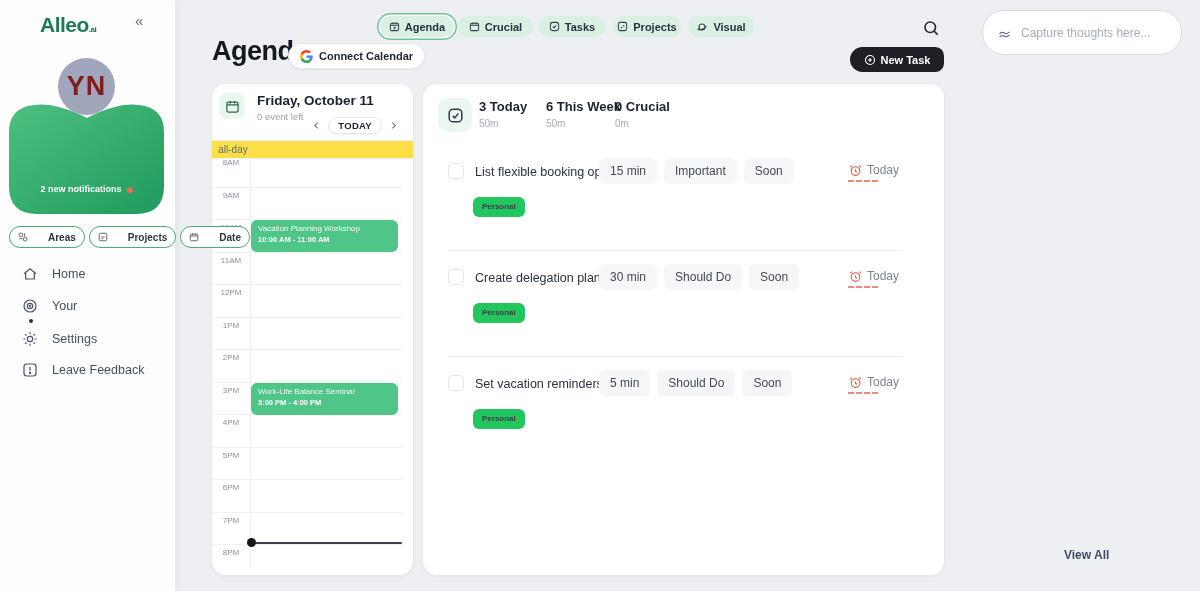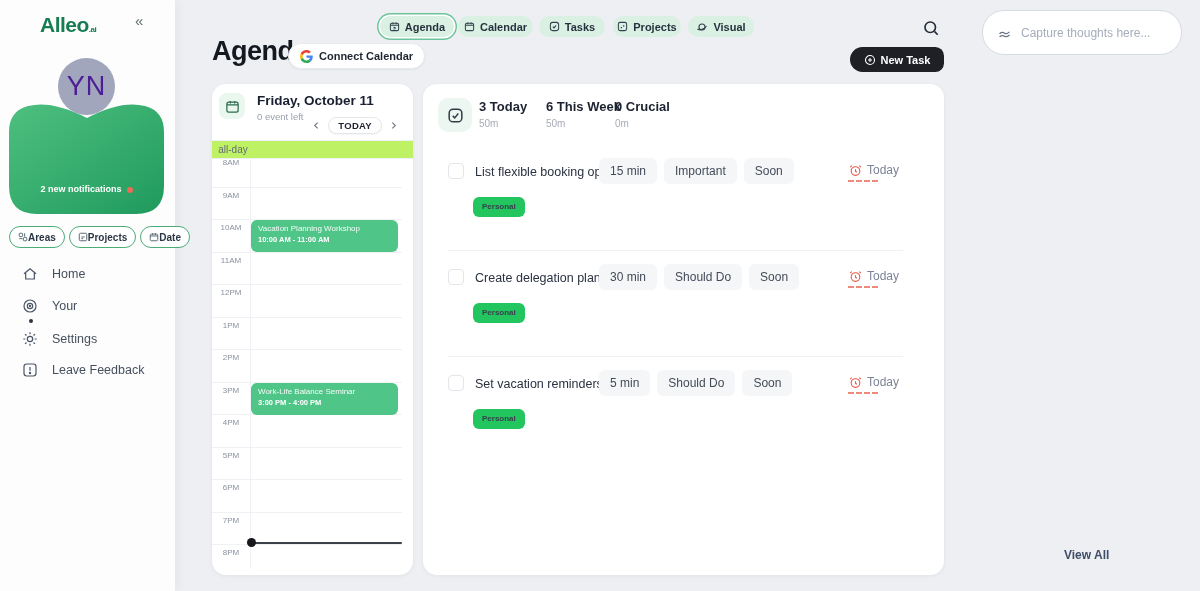--- a/index.html
+++ b/index.html
@@ -6,28 +6,28 @@
   html,body { width:1200px; height:591px; }
   body { font-family:"Liberation Sans", sans-serif; background:#edeff3; overflow:hidden; }
   .screen { position:relative; width:1200px; height:591px; background:#edeff3; }
   svg { display:block; }
 
   
   .sidebar { position:absolute; left:0; top:0; width:175px; height:591px; background:#fdfdfe; box-shadow:2px 0 10px rgba(30,40,60,.05); z-index:5; }
   .logo { position:absolute; left:40px; top:13px; font-size:21px; font-weight:800; color:#177b53; letter-spacing:-0.5px; }
   .logo-sub { font-size:8px; font-weight:700; vertical-align:baseline; }
   .collapse { position:absolute; left:135px; top:12px; font-size:15px; color:#5f6e68; cursor:pointer; }
-  .avatar { position:absolute; left:58px; top:58px; width:57px; height:57px; border-radius:50%; background:#a2a6bd; color:#4c1d95; font-size:27px; font-weight:400; display:flex; align-items:center; justify-content:center; z-index:3; letter-spacing:1px; }
+  .avatar { position:absolute; left:58px; top:58px; width:57px; height:57px; border-radius:50%; background:#a2a6bd; color:#7f1d1d; font-size:27px; font-weight:700; display:flex; align-items:center; justify-content:center; z-index:3; letter-spacing:1px; }
   .profile-card { position:absolute; left:9px; top:87px; width:155px; height:127px; z-index:2; }
   .profile-card svg.cardbg { position:absolute; left:0; top:0; }
   .profile-name { position:absolute; left:0; top:38px; width:155px; text-align:center; color:#fff; font-size:17px; font-weight:700; }
   .profile-notif { position:absolute; left:0; top:97px; width:155px; text-align:center; color:#fff; font-size:9px; font-weight:600; }
   .notif-dot { display:inline-block; width:6px; height:6px; border-radius:50%; background:#ef6a57; margin-left:5px; vertical-align:middle; }
   .filters { position:absolute; left:9px; top:226px; display:flex; gap:4px; }
-  .filter-pill { height:22px; border:1px solid #4aad78; border-radius:12px; background:#fff; display:flex; align-items:center; gap:0; padding:0 8px; font-size:10px; font-weight:600; color:#2b3645; cursor:pointer; }
+  .filter-pill { height:22px; border:1px solid #4aad78; border-radius:12px; background:#fff; display:flex; align-items:center; gap:20px; padding:0 8px; font-size:10px; font-weight:600; color:#2b3645; cursor:pointer; }
   .filter-pill .fic { color:#5b6a76; }
   .menu-item { position:absolute; left:22px; display:flex; align-items:center; gap:14px; color:#45505d; font-size:12.5px; font-weight:500; cursor:pointer; }
   .menu-item .mic { color:#4a5568; }
   .mi-0 { top:266px; } .mi-1 { top:298px; } .mi-2 { top:331px; } .mi-3 { top:362px; }
   .life-dot { position:absolute; left:29px; top:319px; width:4px; height:4px; border-radius:50%; background:#2c3442; }
 
   
   .tab { position:absolute; top:16px; height:21px; border-radius:12px; background:#d9f0e3; display:flex; align-items:center; justify-content:center; gap:5px; font-size:11px; font-weight:600; color:#28313f; cursor:pointer; }
   .tab .tic { color:#33404e; }
   .tab-0 { left:380px; width:74px; box-shadow:0 0 0 1.5px #fff, 0 0 0 3px #6cc59a; }
@@ -46,21 +46,21 @@
   .newtask-btn { position:absolute; left:850px; top:47px; width:94px; height:25px; border:none; border-radius:13px 9px 9px 13px; background:#1e2025; color:#fff; font-size:11px; font-weight:700; display:flex; align-items:center; justify-content:center; gap:5px; cursor:pointer; font-family:"Liberation Sans", sans-serif; }
 
   
   .cal-panel { position:absolute; left:212px; top:84px; width:201px; height:491px; background:#fff; border-radius:14px; box-shadow:0 1px 4px rgba(20,30,40,.06); overflow:hidden; }
   .cal-icon-tile { position:absolute; left:7px; top:9px; width:26px; height:26px; border-radius:8px; background:#e9f7ef; color:#2e6b4d; display:flex; align-items:center; justify-content:center; }
   .cal-date { position:absolute; left:45px; top:9px; font-size:13.5px; font-weight:700; color:#1a2030; }
   .cal-left { position:absolute; left:45px; top:27px; font-size:9.5px; color:#9aa1ad; }
   .cal-nav { position:absolute; right:14px; top:33px; display:flex; align-items:center; gap:6px; }
   .chev { color:#6f7782; cursor:pointer; }
   .today-btn { height:17px; padding:0 9px; border-radius:10px; border:1px solid #e3e6ea; background:#fff; box-shadow:0 1px 1px rgba(0,0,0,.04); font-size:9.5px; font-weight:700; color:#1c2230; letter-spacing:.3px; cursor:pointer; font-family:"Liberation Sans", sans-serif; }
-  .allday { position:absolute; left:0; top:56px; width:201px; height:19px; background:#bef264; border-top:1px solid #eef0f3; border-bottom:1px solid #eef0f3; z-index:3; }
+  .allday { position:absolute; left:0; top:56px; width:201px; height:19px; background:#fde047; border-top:1px solid #eef0f3; border-bottom:1px solid #eef0f3; z-index:3; }
   .allday-label { position:absolute; left:3px; top:3px; width:36px; text-align:center; font-size:10px; color:#636b78; }
   .gutter-line { position:absolute; left:38px; top:57px; bottom:6px; width:1px; background:#f0f1f4; z-index:1; }
   .gridline { position:absolute; left:0; right:11px; height:1px; background:#f0f1f4; z-index:1; }
   .hour-label { position:absolute; left:0; width:38px; text-align:center; font-size:8px; color:#8a919e; z-index:2; background:transparent; }
   .gl-0{top:70px;} .gl-1{top:103px;} .gl-2{top:135px;} .gl-3{top:168px;} .gl-4{top:200px;} .gl-5{top:233px;} .gl-6{top:265px;} .gl-7{top:298px;} .gl-8{top:330px;} .gl-9{top:363px;} .gl-10{top:395px;} .gl-11{top:428px;} .gl-12{top:460px;}
   .hl-0{top:74px;} .hl-1{top:107px;} .hl-2{top:139px;} .hl-3{top:172px;} .hl-4{top:204px;} .hl-5{top:237px;} .hl-6{top:269px;} .hl-7{top:302px;} .hl-8{top:334px;} .hl-9{top:367px;} .hl-10{top:399px;} .hl-11{top:432px;} .hl-12{top:464px;}
   .cal-event { position:absolute; left:39px; width:147px; height:32px; background:#4fc588; border-radius:6px; padding:4px 7px; color:#fff; z-index:2; overflow:hidden; cursor:pointer; }
   .cal-event .ev-title { font-size:8px; font-weight:500; opacity:.95; white-space:nowrap; }
   .cal-event .ev-time { font-size:7.5px; font-weight:700; margin-top:2px; }
   .event-0 { top:136px; } .event-1 { top:299px; }
@@ -193,21 +193,21 @@
       </span>
     <span>Agenda</span>
   </div>
   <div class="tab tab-1">
     <span class="tic">
         <svg width="11" height="11" viewBox="0 0 24 24" fill="none" stroke="currentColor" stroke-width="2.2">
           <rect x="3" y="5" width="18" height="16" rx="3"></rect>
           <path d="M3 9.5h18M8.5 3v4M15.5 3v4"></path>
         </svg>
       </span>
-    <span>Calendar</span>
+    <span>Crucial</span>
   </div>
   <div class="tab tab-2">
     <span class="tic">
         <svg width="11" height="11" viewBox="0 0 24 24" fill="none" stroke="currentColor" stroke-width="2.2">
           <rect x="3" y="3" width="18" height="18" rx="5"></rect>
           <path d="M8.5 12.5l2.5 2.5 4.5-5.5"></path>
         </svg>
       </span>
     <span>Tasks</span>
   </div>

